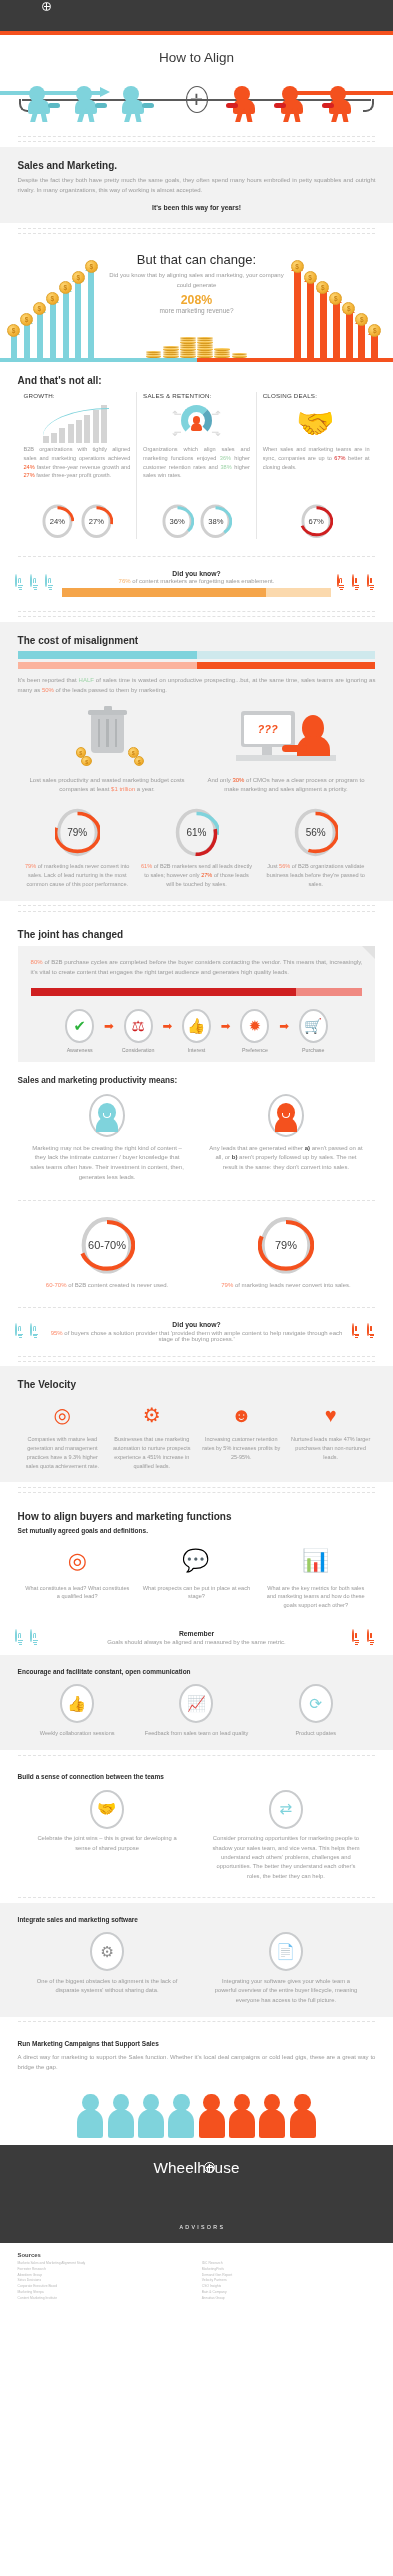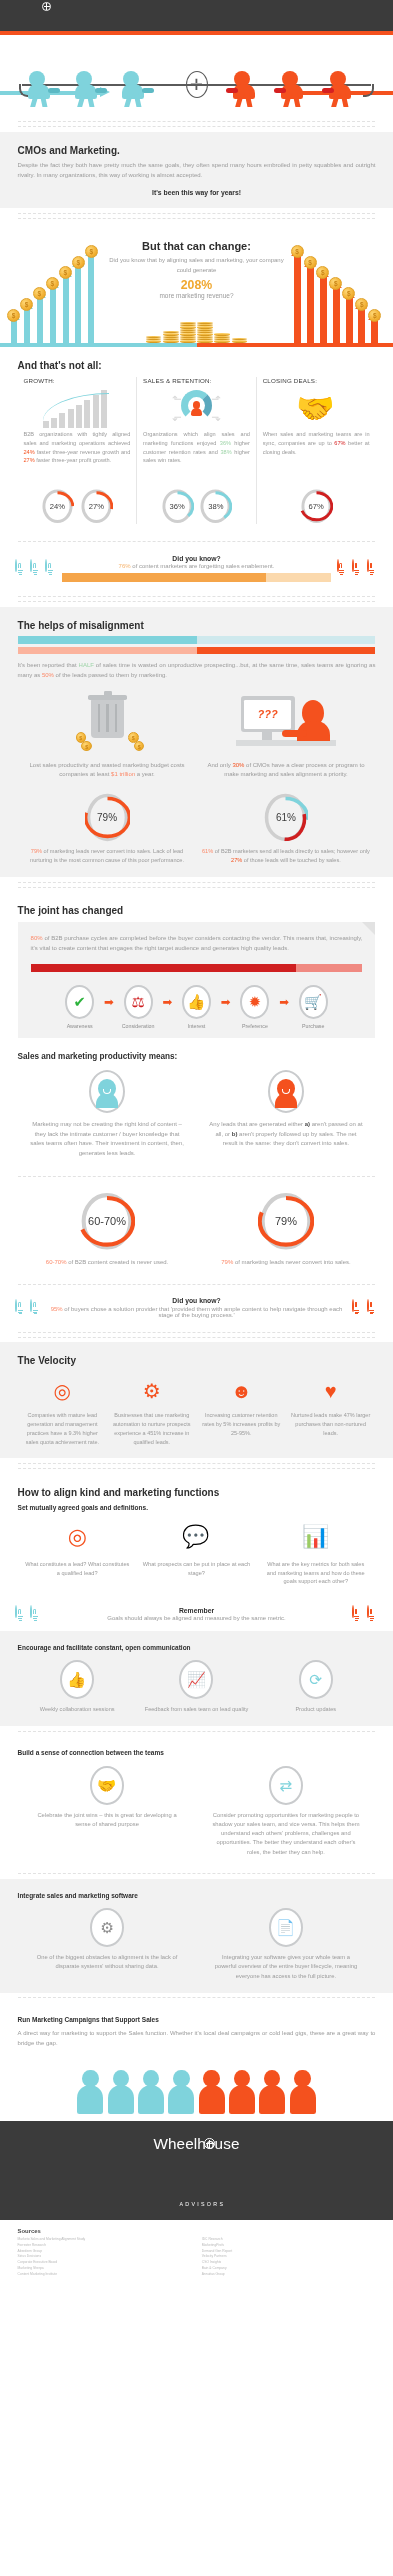--- a/index.html
+++ b/index.html
@@ -114,21 +114,21 @@
   .dashed-pair .dashed + .dashed { margin-top: 4.1px; }
   .hl-o { color:#f4511e; }
   .hl-r { color:#d62020; }
   .hl-g { color:#9ed4a8; }
   .hl-s { color:#fc8a6a; }
 
   
   .change-wrap { display:flex; align-items:flex-end; background:#fff; padding: 7px 4.7px 0; }
   .coins-col { width: 100px; position: relative; height: 112px; }
   .change-mid { flex:1; text-align:center; padding: 5.9px 3.5px 0; }
-  .change-mid h3 { font-size:11px; color:#2e2e2e; font-weight:bold; }
+  .change-mid h3 { font-size:13px; color:#2e2e2e; font-weight:normal; }
   .change-mid p { font-size:6px; color:#9a9a9a; line-height:1.6; margin-top:4.1px; text-align:center; }
   .change-mid .pct { font-size:12.3px; color:#f0a830; font-weight:bold; margin-top:2.3px; }
   .change-mid .pct-sub { font-size:6.5px; color:#9a9a9a; margin-top:0px; }
   .arrow-up { position:absolute; bottom:0; width:6.5px; background:currentColor; }
   .arrow-up:before {
     content:""; position:absolute; top:-5.3px; left:-2.9px;
     border-bottom: 6.5px solid currentColor;
     border-left: 6.2px solid transparent; border-right: 6.2px solid transparent;
   }
   .coin {
@@ -338,20 +338,21 @@
       <div class="logo-text">Wheelhouse</div>
       <span class="logo-wheel"></span>
       <div class="logo-sub">ADVISORS</div>
     </div>
   </div>
   <div class="orange-rule"></div>
 
   <div class="hero">
     <div class="hero-arrow-l"></div>
     <div class="hero-arrow-r"></div>
+    <h1>How to Align</h1>
 
     <div class="tug">
       <div class="tug-rope"></div>
       <div class="tug-hook-l"></div>
       <div class="tug-hook-r"></div>
       <div class="puller p-blue" style="left:28px;">
           <span class="head"></span>
           <span class="body"></span>
           <span class="arm"></span>
           <span class="leg1"></span>
@@ -395,21 +396,21 @@
         </div>
     </div>
   </div>
 
   <div class="dashed-pair">
     <div class="dashed"></div>
       <div class="dashed"></div>
   </div>
 
   <div class="sec gray">
-    <h2>CMOs and Marketing.</h2>
+    <h2>Sales and Marketing.</h2>
     <div class="body-txt">Despite the fact they both have pretty much the same goals, they often spend many hours embroiled in petty squabbles and outright rivalry. In many organizations, this way of working is almost accepted.</div>
     <div class="center bold-dark" style="margin-top:8.2px;">It's been this way for years!</div>
   </div>
 
   <div class="dashed-pair">
     <div class="dashed"></div>
       <div class="dashed"></div>
   </div>
 
   <div>
@@ -652,21 +653,21 @@
           </span></span>
     </div>
   </div>
 
   <div class="dashed-pair">
       <div class="dashed"></div>
       <div class="dashed"></div>
     </div>
 
   <div class="sec gray">
-    <h2>The helps of misalignment</h2>
+    <h2>The cost of misalignment</h2>
 
     <div class="twobar">
       <div class="row">
         <div class="bseg" style="flex:1; background:#7fd3dc;"></div>
         <div class="bseg" style="flex:1; background:#cfe9ed;"></div>
       </div>
       <div class="row">
         <div class="bseg" style="flex:1; background:#fbb39d;"></div>
         <div class="bseg" style="flex:1; background:#f4511e;"></div>
       </div>
@@ -731,20 +732,30 @@
         <div class="donut-lg">
           <svg viewBox="0 0 76 86">
               <ellipse cx="38" cy="43" rx="32" ry="37" fill="none" stroke="#cfcfcf" stroke-width="6"></ellipse>
           <ellipse cx="38" cy="43" rx="32" ry="37" fill="none" stroke="#7fd3dc" stroke-width="6" stroke-dasharray="58 300" transform="rotate(-90 38 43)"></ellipse>
           <ellipse cx="38" cy="43" rx="32" ry="37" fill="none" stroke="#cf1f20" stroke-width="6" stroke-dasharray="62 300" transform="rotate(-10 38 43)"></ellipse>
             </svg>
           <div class="val">61%</div>
         </div>
         <p><span class="hl-s">61%</span><span> of B2B marketers send all leads directly to sales; however only </span><span class="hl-o">27%</span><span> of those leads will be touched by sales.</span></p>
       </div>
+      <div class="c">
+        <div class="donut-lg">
+          <svg viewBox="0 0 76 86">
+              <ellipse cx="38" cy="43" rx="32" ry="37" fill="none" stroke="#cfcfcf" stroke-width="6"></ellipse>
+          <ellipse cx="38" cy="43" rx="32" ry="37" fill="none" stroke="#f4511e" stroke-width="6" stroke-dasharray="120 300" transform="rotate(-90 38 43)"></ellipse>
+            </svg>
+          <div class="val">56%</div>
+        </div>
+        <p><span>Just </span><span class="hl-s">56%</span><span> of B2B organizations validate business leads before they're passed to sales.</span></p>
+      </div>
     </div>
   </div>
 
   <div class="dashed-pair">
       <div class="dashed"></div>
       <div class="dashed"></div>
     </div>
 
   <div class="sec" style="background:#fff;">
     <h2>The joint has changed</h2>
@@ -895,21 +906,21 @@
       </div>
     </div>
   </div>
 
   <div class="dashed-pair">
       <div class="dashed"></div>
       <div class="dashed"></div>
     </div>
 
   <div class="sec" style="background:#fff;">
-    <h2>How to align kind and marketing functions</h2>
+    <h2>How to align buyers and marketing functions</h2>
     <div class="bold-dark" style="font-size:6.5px; margin-top:4.7px;">Set mutually agreed goals and definitions.</div>
     <div class="goals">
       <div class="c">
         <div class="ic" style="color:#f4511e;">◎</div>
         <p>What constitutes a lead? What constitutes a qualified lead?</p>
       </div>
       <div class="c">
         <div class="ic" style="color:#f4511e;">💬</div>
         <p>What prospects can be put in place at each stage?</p>
       </div>

